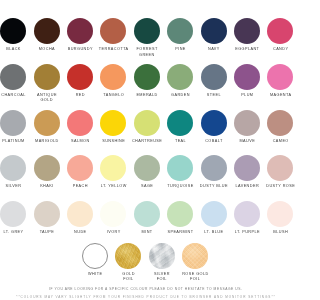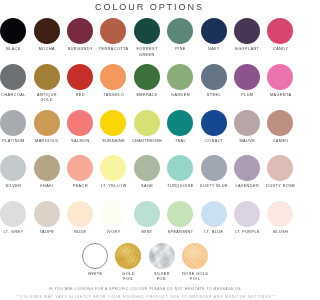--- a/index.html
+++ b/index.html
@@ -50,21 +50,20 @@
       radial-gradient(ellipse 32% 22% at 70% 68%, rgba(236,186,128,.24), rgba(236,186,128,0) 76%),
       radial-gradient(circle at 50% 48%, #f9cf98 0%, #f7c98e 64%, #f2c083 100%);}
   .foil-rose::after{background:
       repeating-linear-gradient(45deg, rgba(255,255,255,.10) 0 .8px, rgba(212,159,98,.07) .8px 1.7px, rgba(0,0,0,0) 1.7px 3.0px),
       repeating-linear-gradient(-45deg, rgba(255,255,255,.09) 0 .8px, rgba(212,159,98,.06) .8px 1.7px, rgba(0,0,0,0) 1.7px 3.0px);}
 </style>
 </head>
 <body>
 
 <div class="page">
-  <div class="title">COLOUR OPTIONS</div>
   <div class="grid" id="grid">
       <div class="row">
         <div class="cell" style="left: -3.4px;">
           <div class="sw" style="background: rgb(5, 7, 10);"></div>
           <div class="lbl">BLACK</div>
         </div>
         <div class="cell" style="left: 30px;">
           <div class="sw" style="background: rgb(63, 32, 20);"></div>
           <div class="lbl">MOCHA</div>
         </div>

